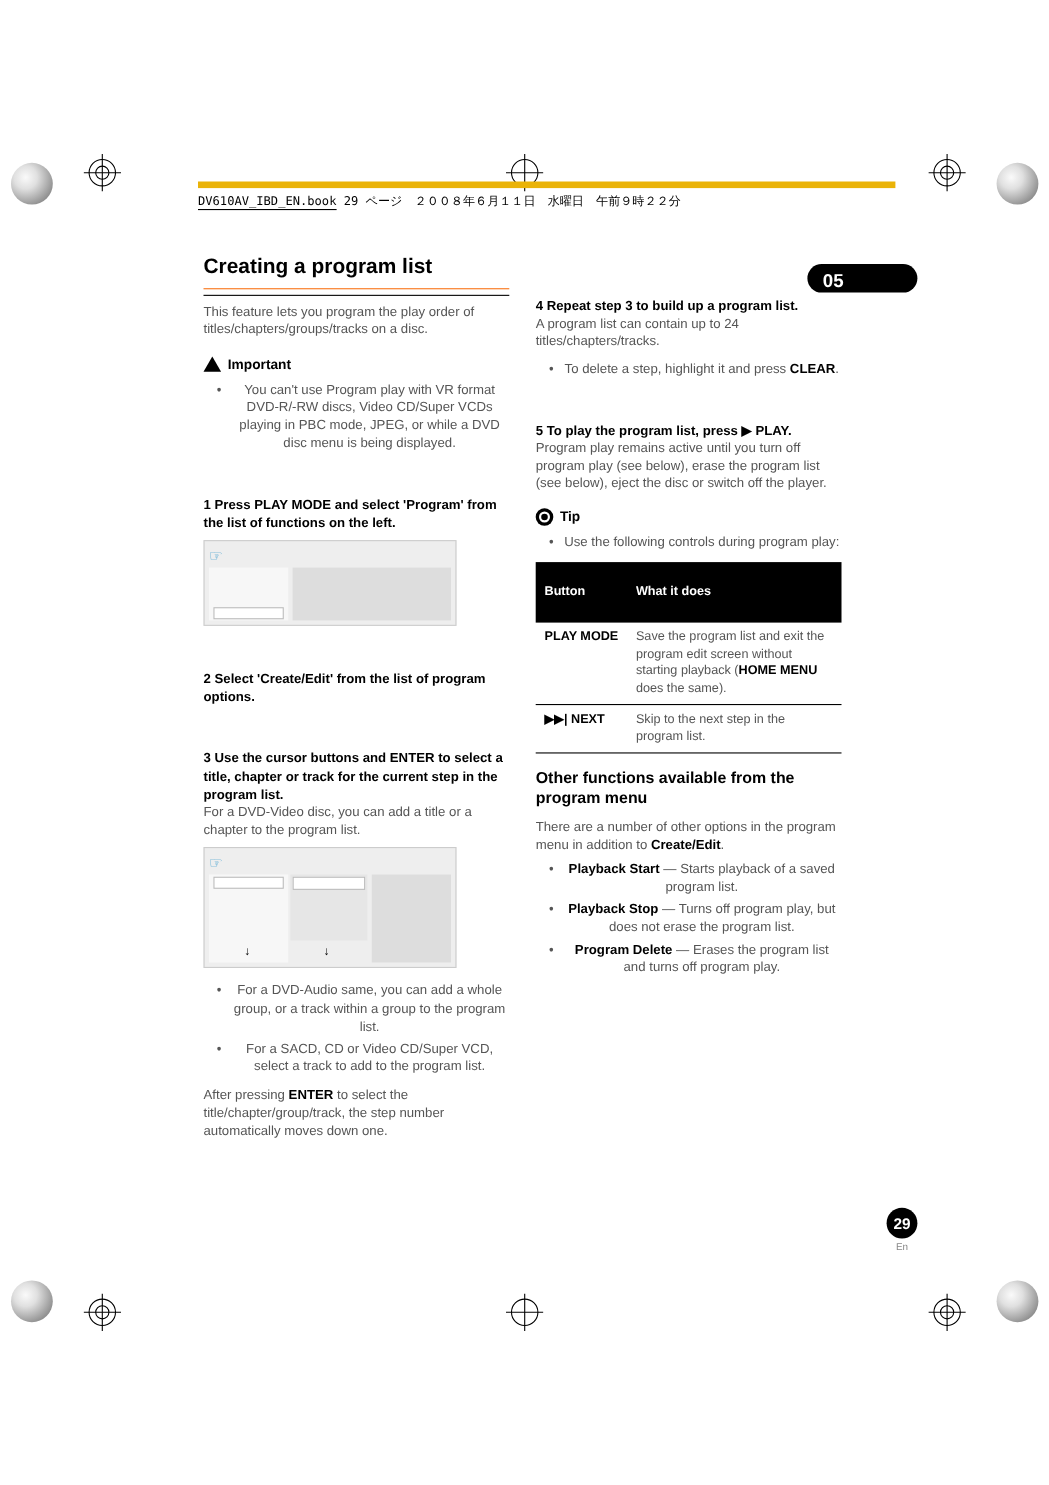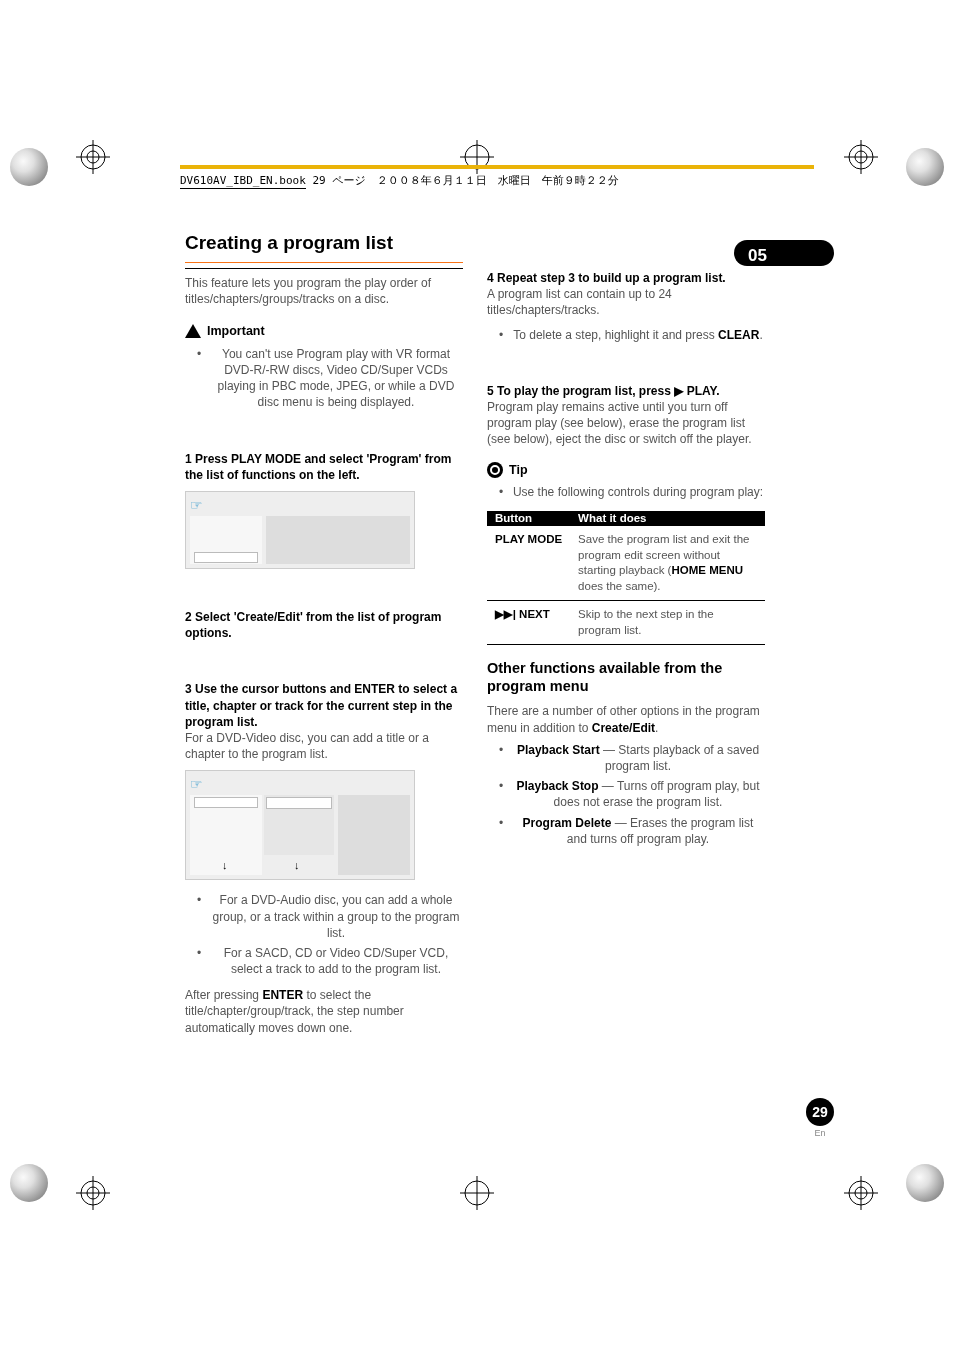--- a/index.html
+++ b/index.html
@@ -35,21 +35,21 @@
   .center-reg { position: absolute; left: 50%; transform: translateX(-50%); }
   .center-top { top: 140px; }
   .center-bot { bottom: 140px; }
 
   
   .header-line {
     position: absolute;
     top: 165px;
     left: 180px;
     right: 140px;
-    border-top: 4px solid #eab308;
+    border-top: 6px solid #eab308;
     padding-top: 4px;
     font-size: 11px;
     font-family: "MS Gothic", monospace;
     color: #000;
   }
   .header-line .bookname { border-bottom: 1px solid #000; padding-bottom: 1px; }
 
   
   .chapter-badge {
     position: absolute;
@@ -176,21 +176,21 @@
 
   
   table.controls {
     width: 100%;
     border-collapse: collapse;
     font-size: 11.5px;
     margin-top: 6px;
   }
   table.controls th {
     background: #000; color: #fff; text-align: left;
-    padding: 0 8px; font-weight: bold;
+    padding: 20px 8px; font-weight: bold;
   }
   table.controls td {
     padding: 6px 8px;
     border-bottom: 1px solid #000;
     vertical-align: top;
     color: #555;
   }
   table.controls td.btncol { color: #000; font-weight: bold; white-space: nowrap; }
 
   strong.inline { color:#000; font-weight:bold; }
@@ -310,21 +310,21 @@
       </div>
       <div class="shot-mid">
         <div class="shot-inner-sel"></div>
       </div>
       <div class="shot-right" style="left:152px"></div>
       <span class="shot-arrow" style="left:36px">↓</span>
       <span class="shot-arrow" style="left:108px">↓</span>
     </div>
 
     <ul class="bullets">
-      <li>For a DVD-Audio disc, you can add a whole group, or a track within a group to the program list.</li>
+      <li>For a DVD-Audio same, you can add a whole group, or a track within a group to the program list.</li>
       <li>For a SACD, CD or Video CD/Super VCD, select a track to add to the program list.</li>
     </ul>
 
     <p>
       <span>After pressing </span><strong class="inline">ENTER</strong><span> to select the title/chapter/group/track, the step number automatically moves down one.</span>
     </p>
   </div>
 
   <div class="col">
 

